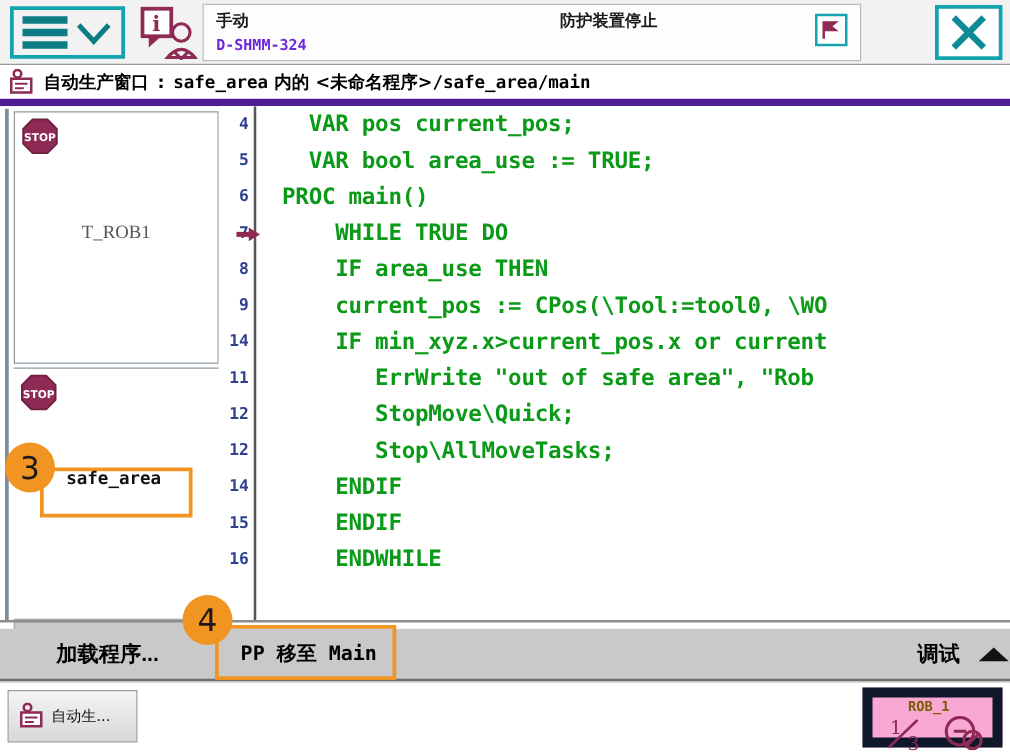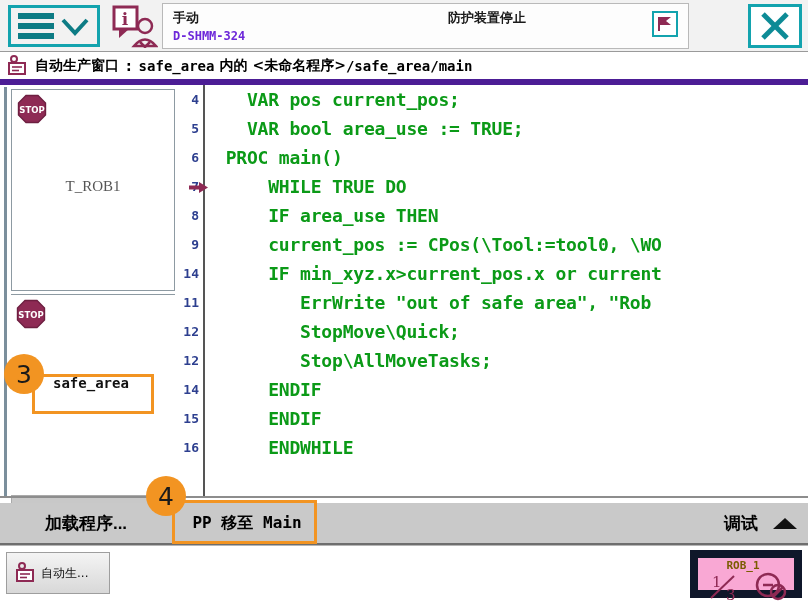--- a/index.html
+++ b/index.html
@@ -206,21 +206,21 @@
     height: 42px;
     display: flex; align-items: center; justify-content: center;
     font-size: 17px; font-weight: bold; color: #000000;
     font-family: Liberation Sans, sans-serif;
     box-sizing: border-box;
   }
   #act-load { width: 172px; }
   #act-pp    { width: 150px; font-family: "DejaVu Sans Mono", monospace; font-size: 16px; }
   .act-right {
     margin-left: auto; display: flex; align-items: center;
-    padding-right: 10px; gap: 14px;
+    gap: 14px;
   }
   .act-debug {
     font-size: 17px; font-weight: bold; color: #000000;
     font-family: "DejaVu Sans", sans-serif;
   }
   .caret-up { width: 26px; height: 14px; }
 
   
   .taskbar {
     position: absolute; left: 0; top: 545px;

